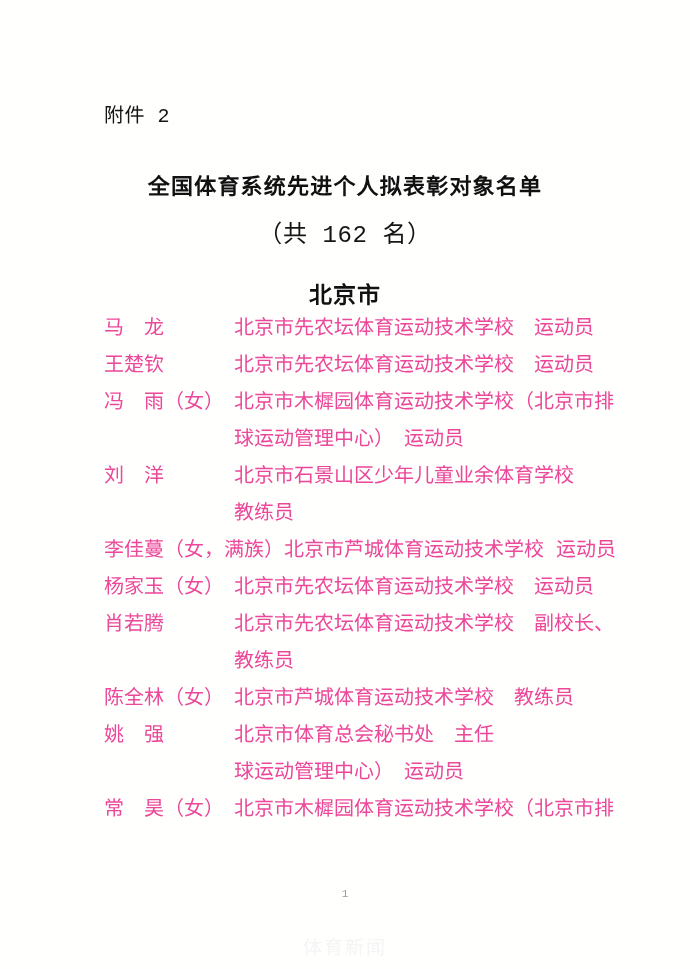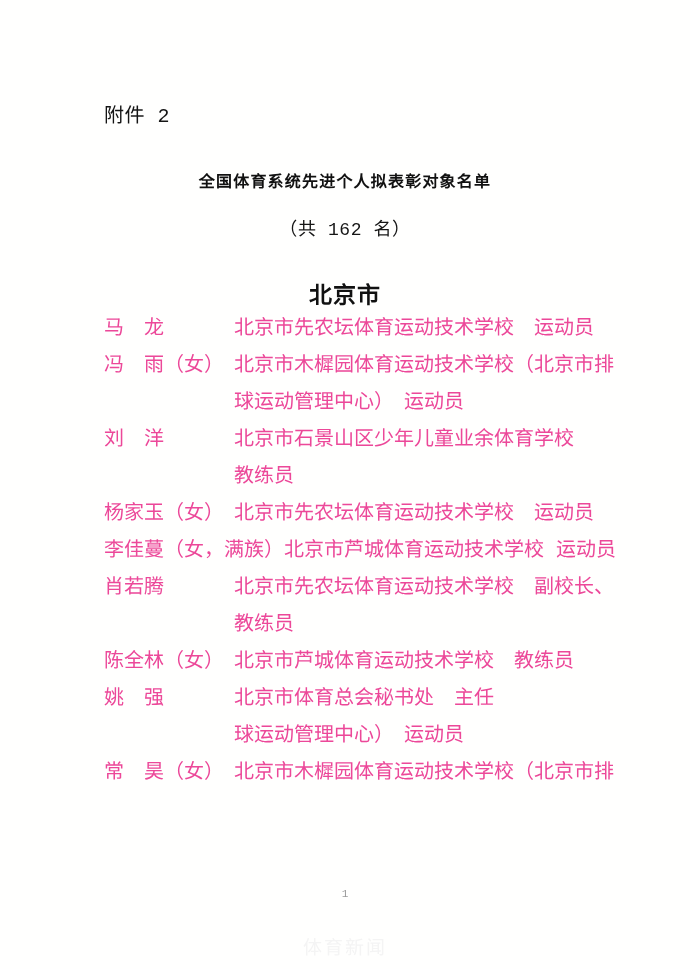--- a/index.html
+++ b/index.html
@@ -34,32 +34,32 @@
     white-space: pre;
   }
 
   
   .doc-title {
     position: absolute;
     left: 0;
     right: 0;
     top: 168px;
     text-align: center;
-    font-size: 16px;
+    font-size: 22px;
     font-weight: bold;
     letter-spacing: 1.2px;
     color: #111111;
   }
   .doc-subtitle {
     position: absolute;
     left: 0;
     right: 0;
     top: 214px;
     text-align: center;
-    font-size: 18px;
+    font-size: 24px;
     letter-spacing: 0.6px;
     color: #151515;
   }
 
   
   .region-heading {
     position: absolute;
     left: 0;
     right: 0;
     top: 276px;
@@ -139,32 +139,35 @@
 
   <div class="doc-subtitle">（共 162 名）</div>
 
   <div class="region-heading">北京市</div>
 
   <div class="entry-list" id="entry-list">
       <div class="entry">
         <span class="entry-row"><span class="entry-name">马　龙</span><span class="entry-body">北京市先农坛体育运动技术学校　运动员</span></span>
       </div>
       <div class="entry">
+        <span class="entry-row"><span class="entry-name">王楚钦</span><span class="entry-body">北京市先农坛体育运动技术学校　运动员</span></span>
+      </div>
+      <div class="entry">
         <span class="entry-row"><span class="entry-name">冯　雨（女）</span><span class="entry-body">北京市木樨园体育运动技术学校（北京市排</span></span>
         <span class="entry-cont">球运动管理中心）　运动员</span>
       </div>
       <div class="entry">
         <span class="entry-row"><span class="entry-name">刘　洋</span><span class="entry-body">北京市石景山区少年儿童业余体育学校</span></span>
         <span class="entry-cont">教练员</span>
       </div>
       <div class="entry">
-        <span class="entry-row"><span class="entry-name">杨家玉（女）</span><span class="entry-body">北京市先农坛体育运动技术学校　运动员</span></span>
+        <span class="entry-row"><span class="entry-name wide">李佳蔓（女，满族）</span><span class="entry-body">北京市芦城体育运动技术学校 运动员</span></span>
       </div>
       <div class="entry">
-        <span class="entry-row"><span class="entry-name wide">李佳蔓（女，满族）</span><span class="entry-body">北京市芦城体育运动技术学校 运动员</span></span>
+        <span class="entry-row"><span class="entry-name">杨家玉（女）</span><span class="entry-body">北京市先农坛体育运动技术学校　运动员</span></span>
       </div>
       <div class="entry">
         <span class="entry-row"><span class="entry-name">肖若腾</span><span class="entry-body">北京市先农坛体育运动技术学校　副校长、</span></span>
         <span class="entry-cont">教练员</span>
       </div>
       <div class="entry">
         <span class="entry-row"><span class="entry-name">陈全林（女）</span><span class="entry-body">北京市芦城体育运动技术学校　教练员</span></span>
       </div>
       <div class="entry">
         <span class="entry-row"><span class="entry-name">姚　强</span><span class="entry-body">北京市体育总会秘书处　主任</span></span>

